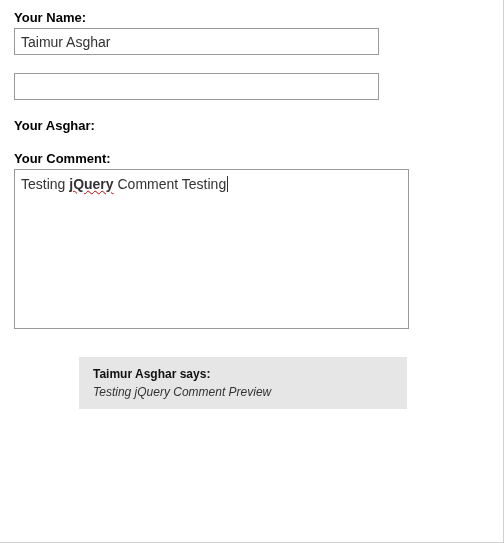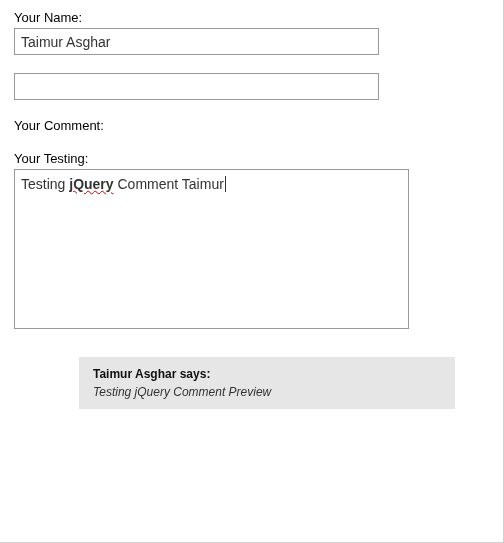--- a/index.html
+++ b/index.html
@@ -9,21 +9,21 @@
       background: #fff;
       width: 504px;
       height: 543px;
       padding: 10px 14px;
       border-right: 1px solid #d0d0d0;
       border-bottom: 1px solid #d0d0d0;
       box-shadow: 1px 1px 0 #e8e8e8;
     }
     label {
       display: block;
-      font-weight: normal;
+      font-weight: bold;
       font-size: 13px;
       margin-bottom: 3px;
       color: #000;
     }
     .field-wrap { margin-bottom: 18px; }
     input[type="text"] {
       width: 365px;
       height: 27px;
       border: 1px solid #999;
       padding: 3px 6px;
@@ -32,21 +32,21 @@
       color: #333;
     }
     .spellcheck {
       text-decoration: underline wavy #c00;
       text-decoration-thickness: 1px;
       font-weight: bold;
     }
     .preview {
       margin-top: 28px;
       margin-left: 65px;
-      width: 376px;
+      width: 328px;
       background: #e6e6e6;
       padding: 10px 14px;
     }
     .preview .author {
       font-weight: bold;
       font-size: 12px;
       margin-bottom: 4px;
       color: #111;
     }
     .preview .comment {
@@ -63,27 +63,27 @@
 <div class="field-wrap">
   <label>Your Name:</label>
   <input type="text" value="Taimur Asghar" style="">
 </div>
 
 <div class="field-wrap">
   <input type="text" value="" style="">
 </div>
 
 <div class="field-wrap">
-  <label>Your Comment:</label>
+  <label>Your Asghar:</label>
 </div>
 
 <div class="field-wrap">
-  <label>Your Testing:</label>
+  <label>Your Comment:</label>
   <div class="textarea-shell" style="width:395px;height:160px;border:1px solid #999;padding:6px;font-size:14px;">
-    <span class="comment-display">Testing </span><span class="spellcheck comment-display">jQuery</span><span class="comment-display"> Comment Taimur </span><span class="caret"></span>
+    <span class="comment-display">Testing </span><span class="spellcheck comment-display">jQuery</span><span class="comment-display"> Comment Testing </span><span class="caret"></span>
   </div>
 </div>
 
 <div class="preview">
   <div class="author">
     <span>Taimur Asghar</span><span> says:</span>
   </div>
   <div class="comment">Testing jQuery Comment Preview</div>
 </div>
 

